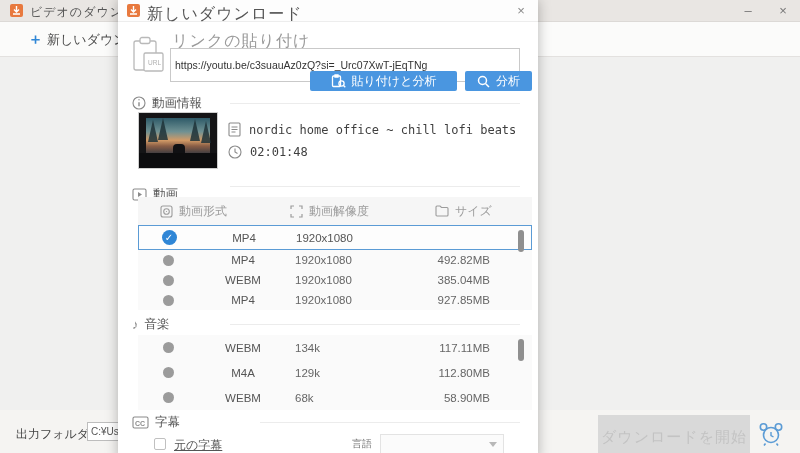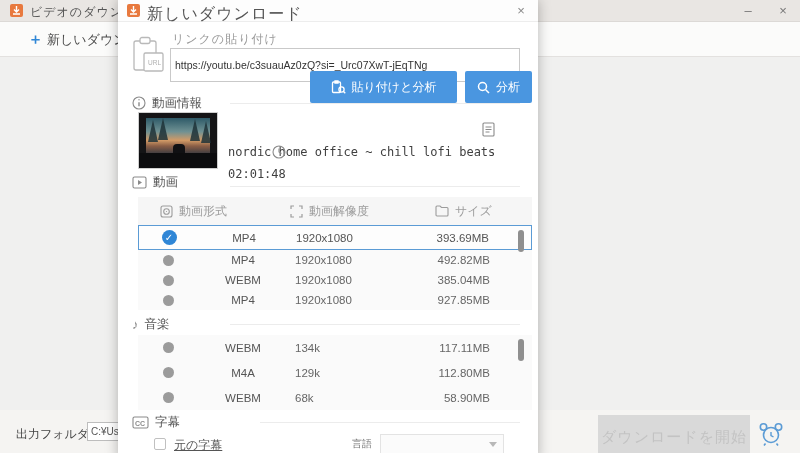--- a/index.html
+++ b/index.html
@@ -23,38 +23,38 @@
   .start-btn { position:absolute; left:598px; top:5px; width:152px; height:45px; background:#d9d9d9; border:none; color:#c3c3c3; font-size:15px; font-family:"Liberation Sans",sans-serif; letter-spacing:1px; }
   .alarm { position:absolute; left:757px; top:10px; width:28px; height:28px; }
 
   
   .dialog { position:absolute; left:118px; top:0; width:420px; height:460px; background:#fff; box-shadow:0 0 12px rgba(0,0,0,.28); z-index:10; }
   .dlg-header { position:absolute; left:0; top:0; width:100%; height:22px; border-bottom:1px solid #ededed; background:#fdfdfd; }
   .dlg-header .app-ic { left:9px; top:4px; }
   .dlg-title { position:absolute; left:29px; top:4px; font-size:16px; color:#555; letter-spacing:1px; }
   .dlg-close { position:absolute; right:4px; top:0; width:26px; height:22px; text-align:center; line-height:22px; font-size:13px; color:#888; cursor:default; }
 
-  .link-label { position:absolute; left:54px; top:31px; font-size:12px; color:#9a9a9a; letter-spacing:1px; }
+  .link-label { position:absolute; left:54px; top:31px; font-size:16px; color:#9a9a9a; letter-spacing:1px; }
   .url-icon { position:absolute; left:13px; top:35px; }
   .url-input { position:absolute; left:52px; top:48px; width:350px; height:19px; border:1px solid #c9c9c9; font-size:10.5px; color:#333; padding:16px 4px; font-family:"Liberation Sans",sans-serif; }
-  .blue-btn { position:absolute; top:71px; height:32px; background:#4a96e0; border:none; color:#fff; font-size:12px; border-radius:2px; display:flex; align-items:center; justify-content:center; gap:6px; font-family:"Liberation Sans",sans-serif; }
+  .blue-btn { position:absolute; top:71px; height:20px; background:#4a96e0; border:none; color:#fff; font-size:12px; border-radius:2px; display:flex; align-items:center; justify-content:center; gap:6px; font-family:"Liberation Sans",sans-serif; }
   .paste-btn { left:192px; width:147px; }
   .analyze-btn { left:347px; width:67px; }
 
   .section { position:absolute; left:14px; height:16px; display:flex; align-items:center; gap:6px; font-size:12.5px; color:#555;text-align:right; }
   .sec-line { position:absolute; height:1px; background:#ececec; right:18px; }
 
   .thumb { position:absolute; left:20px; top:112px; width:80px; height:57px; background:#141416; border:1px solid #cfcfcf; overflow:hidden; }
   .thumb-win { position:absolute; left:7px; top:5px; width:64px; height:36px;
     background:linear-gradient(180deg,#2e5a68 0%,#6f9193 38%,#d29a66 62%,#8a5e46 78%,#3a3a40 100%); }
   .tree { position:absolute; width:0; height:0; border-left:5px solid transparent; border-right:5px solid transparent; border-bottom:22px solid #1f3338; opacity:.85; }
   .thumb-desk { position:absolute; left:0; bottom:0; width:100%; height:15px; background:#0c0c0e; }
   .thumb-person { position:absolute; left:34px; bottom:12px; width:12px; height:12px; background:#101013; border-radius:4px 4px 0 0; }
 
-  .meta-row { position:absolute; left:110px; display:flex; align-items:flex-end; gap:8px;flex-direction:column; }
+  .meta-row { position:absolute; left:110px; display:flex; align-items:center; gap:8px; }
   .mono { font-family:"DejaVu Sans Mono",monospace; font-size:12px; color:#3f3f3f; }
 
   .table { position:absolute; left:20px; width:394px; background:#fafafa; }
   .t-head { position:relative; height:28px; background:#f6f6f6; }
   .t-col { position:absolute; top:0; height:28px; display:flex; align-items:center; gap:6px; font-size:12px; color:#9c9c9c; }
   .row { position:relative; display:flex; align-items:center; height:20px; font-size:11.5px; color:#666; }
   .row-sel { height:25px; background:#fdfdfd; border:1px solid #5b9bd5; color:#555; }
   .c-radio { width:60px; display:flex; justify-content:center; }
   .c-fmt { width:90px; text-align:center; color:#555; }
   .c-res { width:110px; padding-left:7px; }
@@ -185,21 +185,21 @@
     <div class="meta-row" style="top:145px">
       <span>
         <svg width="14" height="14" viewBox="0 0 14 14" fill="none" stroke="#8a8a8a" stroke-width="1.1">
           <circle cx="7" cy="7" r="6"></circle>
             <path d="M7 3.5 V7 l2.5 1.5"></path>
         </svg>
       </span>
       <span class="mono">02:01:48</span>
     </div>
 
-    <div class="section" style="top:174px">
+    <div class="section" style="top:186px">
       <span>
         <svg width="15" height="13" viewBox="0 0 15 13" fill="none" stroke="#8a8a8a" stroke-width="1.1">
           <rect x="1" y="1" width="13" height="11" rx="1.5"></rect>
             <path d="M6 4 l4 2.5 -4 2.5 z" fill="#8a8a8a" stroke="none"></path>
         </svg>
       </span>
       <span>動画</span>
     </div>
     <div class="sec-line" style="top:186px; left:112px"></div>
 
@@ -232,21 +232,20 @@
           <span>サイズ</span>
         </span>
       </div>
 
       <div class="row row-sel">
         <span class="c-radio">
             <span class="check-circle">✓</span>
           </span>
         <span class="c-fmt">MP4</span>
         <span class="c-res">1920x1080</span>
-        <span class="c-size">393.69MB</span>
       </div>
       <div class="row">
         <span class="c-radio">
             <span class="radio-dot"></span>
           </span>
         <span class="c-fmt">MP4</span>
         <span class="c-res">1920x1080</span>
         <span class="c-size">492.82MB</span>
       </div>
       <div class="row">

